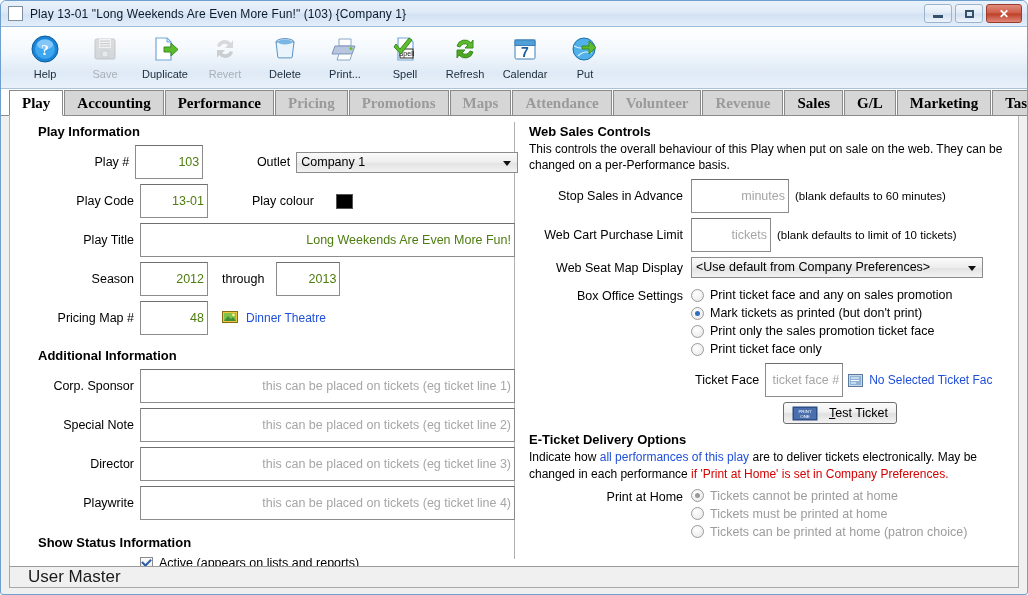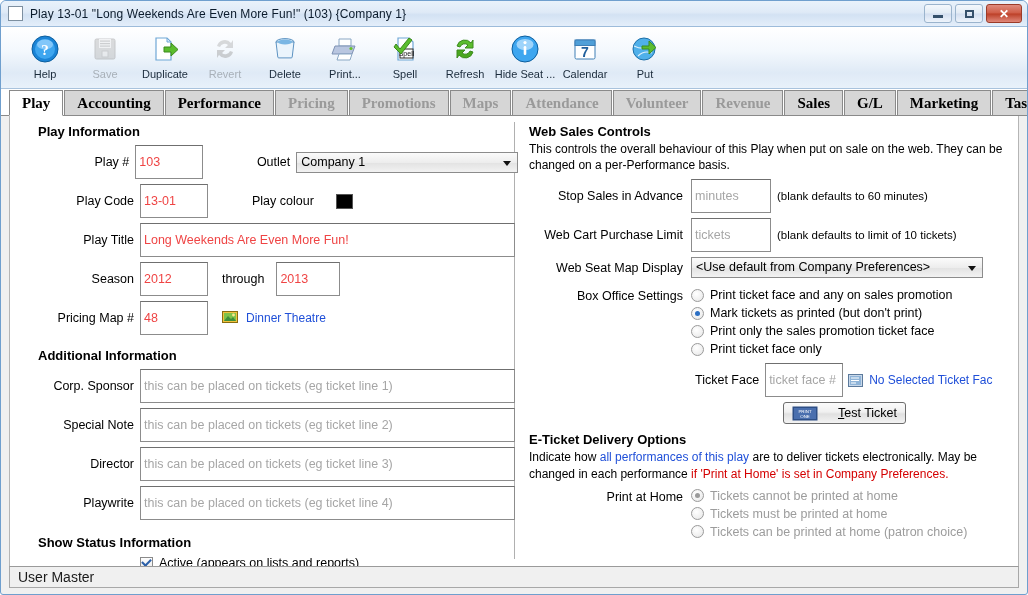--- a/index.html
+++ b/index.html
@@ -193,24 +193,25 @@
     white-space: nowrap;
   }
   .fld {
     box-sizing: border-box;
     height: 21px;
     border: 1px solid #8c8c8c;
     border-top-color: #6f6f6f;
     background: #ffffff;
     font-family: "Liberation Sans", sans-serif;
     font-size: 12.5px;
-    color: #ef4444;
+    color: #4d7c0f;
     padding: 16px 3px;
     line-height: 19px;
     outline: none;
+    text-align: right;
   }
   .fld::placeholder { color: #a6a6a6; }
 
   select.fld, .combo {
     box-sizing: border-box;
     height: 21px;
     border: 1px solid #8c8c8c;
     background: linear-gradient(to bottom, #fbfbfb 0%, #ededed 50%, #e2e2e2 51%, #f2f2f2 100%);
     font-size: 12.5px;
     padding: 0 18px 0 4px;
@@ -280,21 +281,21 @@
   .optrow.dim { color: #9c9c9c; }
 
   .btn {
     box-sizing: border-box;
     height: 22px;
     border: 1px solid #6d6d6d;
     border-radius: 3px;
     background: linear-gradient(to bottom, #fbfbfb 0%, #f0f0f0 45%, #e0e0e0 55%, #f3f3f3 100%);
     display: inline-flex;
     align-items: center;
-    gap: 20px;
+    gap: 11px;
     padding: 0 8px;
     font-size: 12.5px;
     color: #000;
   }
   .btn u { text-decoration: underline; }
 
   .desc { font-size: 12px; color: #000; line-height: 1.35; }
   .desc .blue { color: #1f4fd8; }
   .desc .red  { color: #d40000; }
 
@@ -303,22 +304,22 @@
     position: absolute;
     left: 8px; right: 8px;
     bottom: 6px;
     height: 22px;
     box-sizing: border-box;
     background: #f0f0f0;
     border: 1px solid #a8a8a8;
     border-top-color: #9a9a9a;
     display: flex;
     align-items: center;
-    padding-left: 8px;
-    font-size: 14px;
+    padding-left: 18px;
+    font-size: 17px;
     color: #1a1a1a;
   }
 
   
   svg { display: block; }
 </style>
 </head>
 <body>
 
 <div class="window">
@@ -425,31 +426,20 @@
     <div class="tool">
       <div class="ico">
         <svg width="30" height="30" viewBox="0 0 30 30">
           <path d="M7 12 a8 8 0 0 1 14 -3 l2 -3 v8 h-8 l3 -3 a5 5 0 0 0 -8 2 z" fill="#5bbd2e" stroke="#3c8a1c"></path>
           <path d="M23 18 a8 8 0 0 1 -14 3 l-2 3 v-8 h8 l-3 3 a5 5 0 0 0 8 -2 z" fill="#4aa71f" stroke="#3c8a1c"></path>
         </svg>
       </div>
       <div class="lbl">Refresh</div>
     </div>
 
-    <div class="tool">
-      <div class="ico">
-        <svg width="30" height="30" viewBox="0 0 30 30">
-          <circle cx="15" cy="15" r="13" fill="#3ea6ef" stroke="#0b5e9e"></circle>
-          <ellipse cx="15" cy="10.5" rx="8.5" ry="5.5" fill="#bfe3ff" opacity=".75"></ellipse>
-          <rect x="13.7" y="12" width="2.6" height="9" rx="1.2" fill="#fff"></rect>
-          <circle cx="15" cy="8.6" r="1.6" fill="#fff"></circle>
-        </svg>
-      </div>
-      <div class="lbl">Hide Seat ...</div>
-    </div>
 
     <div class="tool">
       <div class="ico">
         <svg width="30" height="30" viewBox="0 0 30 30">
           <rect x="5" y="6" width="20" height="19" rx="1.5" fill="#ffffff" stroke="#3f7fb5"></rect>
           <rect x="5" y="6" width="20" height="5.5" fill="#4f9fd8" stroke="#3f7fb5"></rect>
           <text x="15" y="23" font-size="14" font-family="Liberation Sans, sans-serif" font-weight="bold" fill="#1f5f9c" text-anchor="middle">7</text>
         </svg>
       </div>
       <div class="lbl">Calendar</div>
@@ -582,21 +572,21 @@
 
     <div class="pane-right">
 
       <div style="padding:8px 14px 0 14px;">
         <div class="sec-title">Web Sales Controls</div>
         <div class="desc" style="margin-top:2px;">This controls the overall behaviour of this Play when put on sale on the web.  They can be changed on a per-Performance basis.</div>
       </div>
       <div style="padding:6px 14px 0 14px;">
         <div class="row">
           <div class="lab" style="width:154px;">Stop Sales in Advance</div>
-          <input class="fld" style="width: 80px; margin-left: 8px;" placeholder="minutes">
+          <input class="fld" style="width: 98px; margin-left: 8px;" placeholder="minutes">
           <span style="font-size:11.5px;margin-left:6px;">(blank defaults to 60 minutes)</span>
         </div>
         <div class="row">
           <div class="lab" style="width:154px;">Web Cart Purchase Limit</div>
           <input class="fld" style="width: 80px; margin-left: 8px;" placeholder="tickets">
           <span style="font-size:11.5px;margin-left:6px;">(blank defaults to limit of 10 tickets)</span>
         </div>
         <div class="row">
           <div class="lab" style="width:154px;">Web Seat Map Display</div>
           <div class="combo" style="width:292px;margin-left:8px;">

